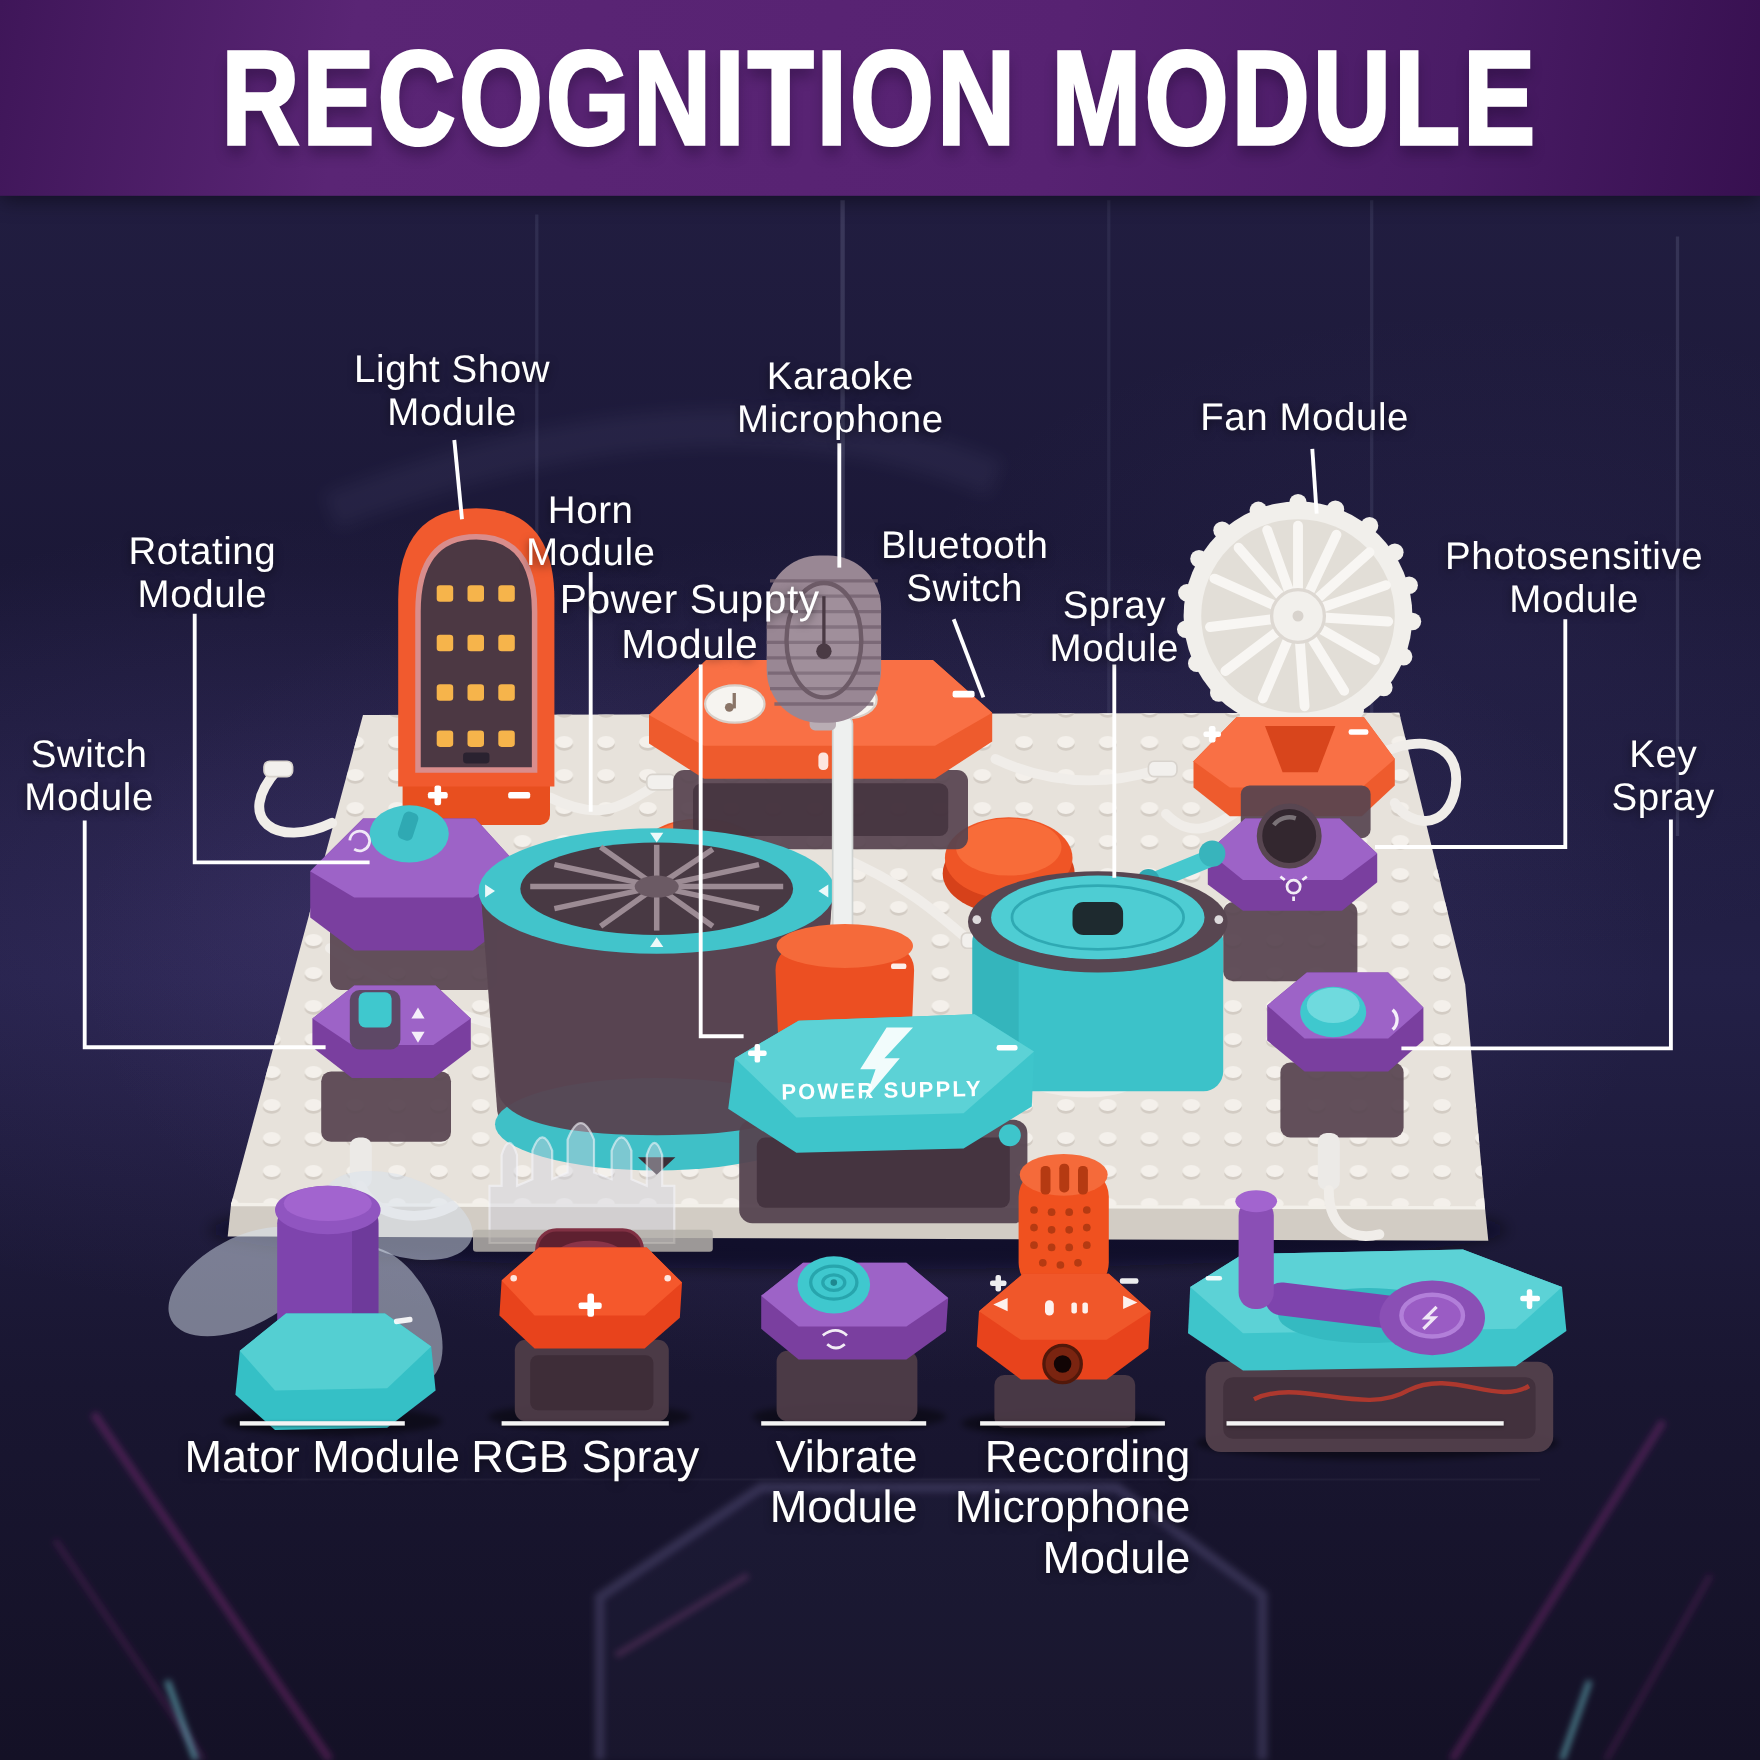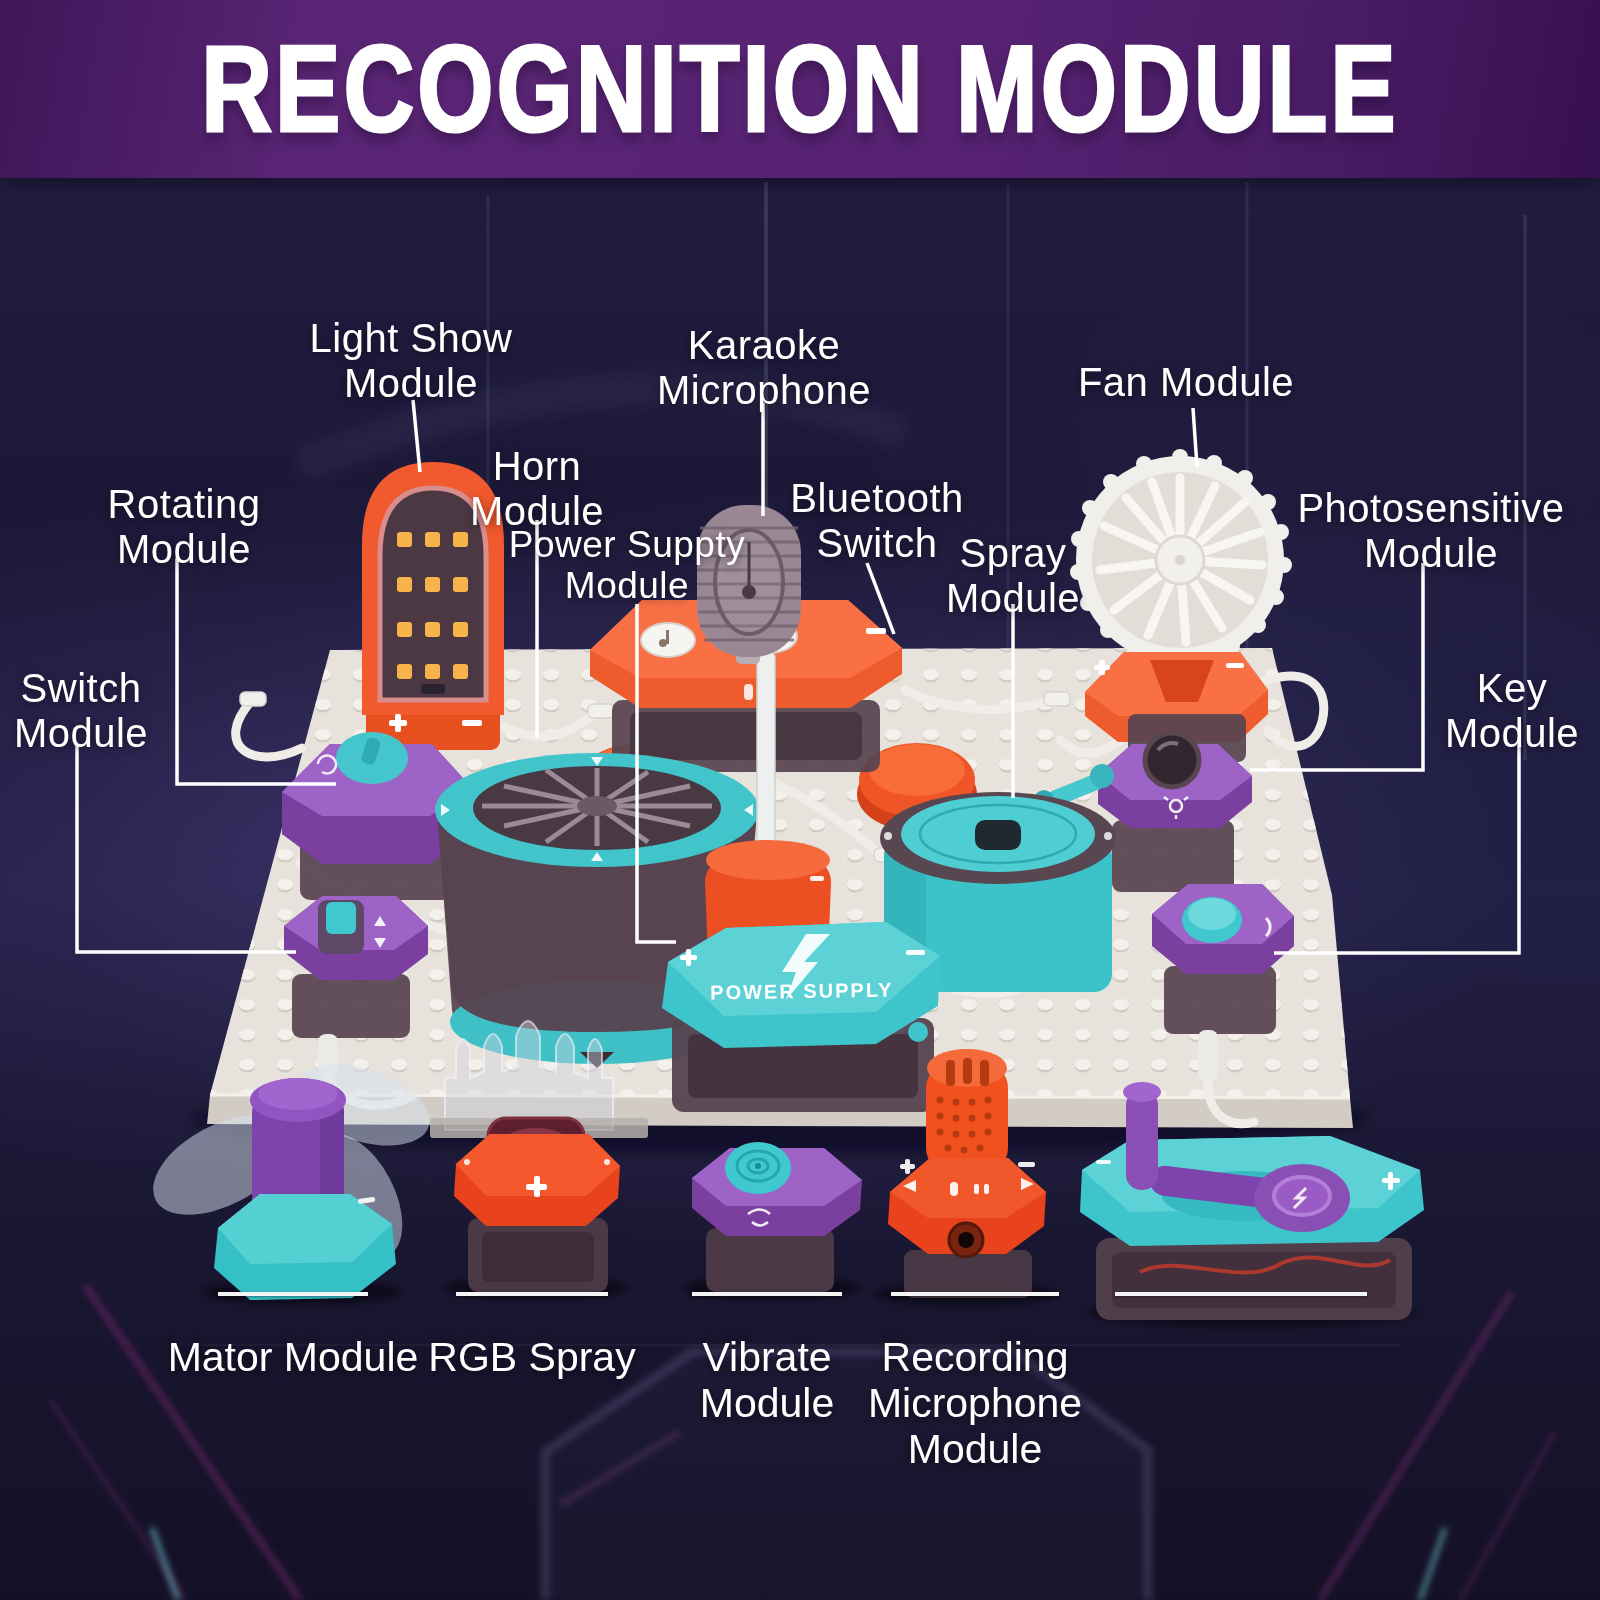--- a/index.html
+++ b/index.html
@@ -9,26 +9,26 @@
     background:linear-gradient(100deg,#3f1659 0%,#5a2575 20%,#572272 60%,#4a1c66 82%,#371050 100%);
     display:flex;align-items:center;justify-content:center;box-shadow:0 4px 18px rgba(0,0,0,.45);}
   .banner .title{color:#fff;font-weight:bold;font-size:98px;letter-spacing:3px;white-space:nowrap;
     transform:scaleY(1.24);-webkit-text-stroke:2.6px #fff;text-shadow:0 7px 10px rgba(20,5,35,.35);}
   .main{position:absolute;top:178px;left:0;width:1600px;height:1422px;z-index:0;
     background:
       radial-gradient(900px 520px at 18% 46%, rgba(122,96,188,.16), transparent 70%),
       radial-gradient(760px 420px at 84% 28%, rgba(92,82,162,.10), transparent 70%),
       linear-gradient(180deg,#211d40 0%,#1b1837 24%,#232047 50%,#191631 76%,#141126 100%);}
   svg.scene{position:absolute;top:0;left:0;z-index:2;}
-  .callout{position:absolute;color:#fff;font-size:40px;line-height:1.12;text-align:center;
+  .callout{position:absolute;color:#fff;font-size:35px;line-height:1.12;text-align:center;
     white-space:pre-line;transform:translateX(-50%);letter-spacing:.5px;z-index:6;
     text-shadow:0 2px 8px rgba(0,0,0,.5);}
   .callout.small{font-size:37px;}
-  .blabel{position:absolute;color:#fff;font-size:41px;line-height:1.12;text-align:center;
-    white-space:pre-line;transform:translateX(-50%);z-index:6;text-shadow:0 2px 8px rgba(0,0,0,.5);margin-top:33px;}
+  .blabel{position:absolute;color:#fff;font-size:41px;line-height:1.12;text-align:right;
+    white-space:pre-line;transform:translateX(-50%);z-index:6;text-shadow:0 2px 8px rgba(0,0,0,.5);}
   .bar{position:absolute;height:4px;background:#f4f4f4;transform:translateX(-50%);z-index:6;
     box-shadow:0 1px 3px rgba(0,0,0,.4);}
 </style>
 </head>
 <body>
 
 <div class="stage">
 
   <div class="banner">
     <span class="title">RECOGNITION MODULE</span>
@@ -494,21 +494,21 @@
 Module</span></div>
   <div class="callout" style="left:877px;top:476px"><span>Bluetooth
 Switch</span></div>
   <div class="callout" style="left:1013px;top:531px"><span>Spray
 Module</span></div>
   <div class="callout" style="left:1431px;top:486px"><span>Photosensitive
 Module</span></div>
   <div class="callout" style="left:81px;top:666px"><span>Switch
 Module</span></div>
   <div class="callout" style="left:1512px;top:666px"><span>Key
-Module</span></div>
+Spray</span></div>
 
   <div class="bar" style="left:293px;top:1292px;width:150px"></div>
   <div class="bar" style="left:532px;top:1292px;width:152px"></div>
   <div class="bar" style="left:767px;top:1292px;width:150px"></div>
   <div class="bar" style="left:975px;top:1292px;width:168px"></div>
   <div class="bar" style="left:1241px;top:1292px;width:252px"></div>
 
   <div class="blabel" style="left:293px;top:1302px"><span>Mator Module</span></div>
   <div class="blabel" style="left:532px;top:1302px"><span>RGB Spray</span></div>
   <div class="blabel" style="left:767px;top:1302px"><span>Vibrate

